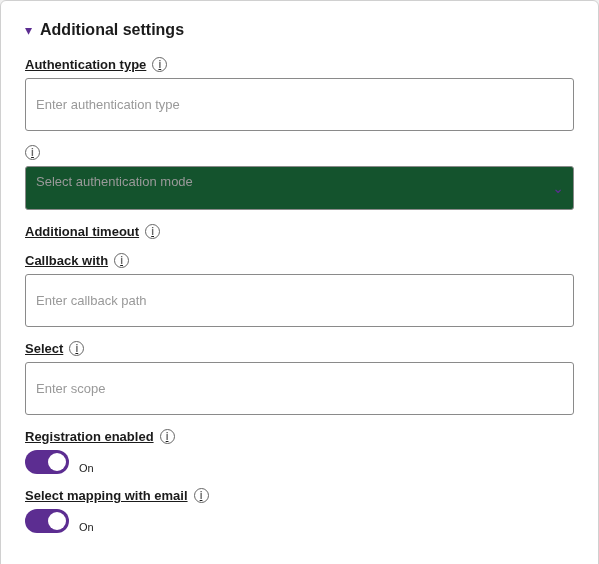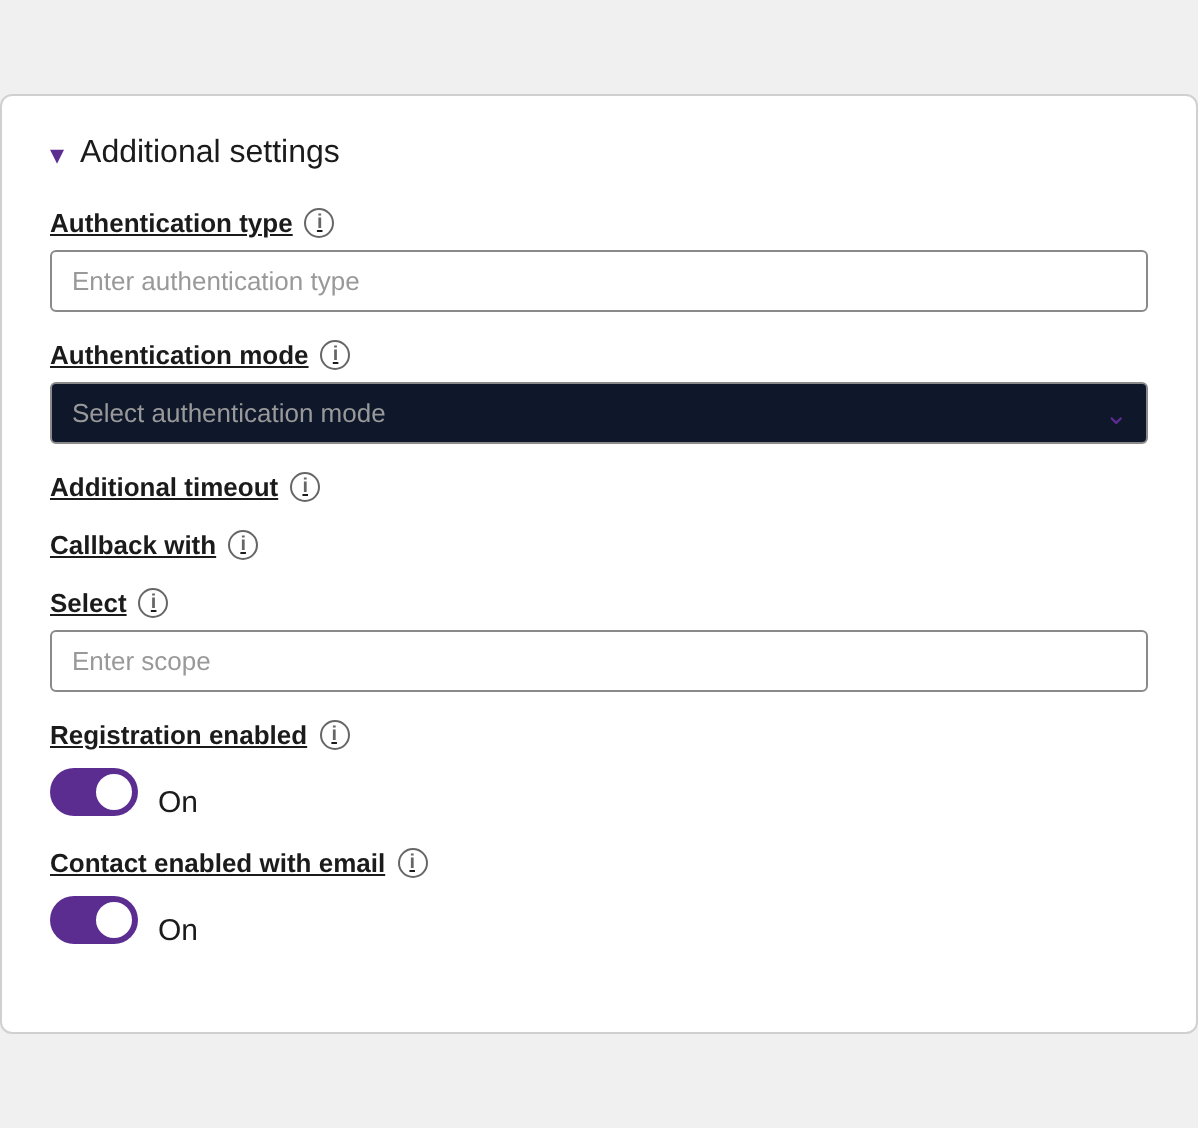--- a/index.html
+++ b/index.html
@@ -33,21 +33,21 @@
     }
 
     .chevron-icon {
       color: #5c2d91;
       font-size: 14px;
       cursor: pointer;
     }
 
     .section-title {
       font-size: 16px;
-      font-weight: 400;
+      font-weight: 700;
       color: #1b1b1b;
     }
 
     .field-group {
       margin-bottom: 14px;
     }
 
     .field-label {
       display: flex;
       align-items: center;
@@ -71,45 +71,45 @@
       font-size: 10px;
       font-weight: 700;
       cursor: pointer;
       flex-shrink: 0;
     }
 
     .text-input {
       width: 100%;
       border: 1px solid #8a8a8a;
       border-radius: 3px;
-      padding: 7px 10px;
+      padding: 18px 10px;
       font-size: 13px;
       color: #333;
       outline: none;
       background: #fff;
     }
 
     .text-input::placeholder {
       color: #999;
     }
 
     .select-wrapper {
       position: relative;
       width: 100%;
     }
 
     .select-field {
       width: 100%;
       border: 1px solid #8a8a8a;
       border-radius: 3px;
-      padding: 7px 36px 7px 10px;
+      padding: 7px 36px 20px 10px;
       font-size: 13px;
       color: #999;
       outline: none;
-      background: #0f172a;
+      background: #14532d;
       appearance: none;
       cursor: pointer;
     }
 
     .select-chevron {
       position: absolute;
       right: 10px;
       top: 50%;
       transform: translateY(-50%);
       color: #5c2d91;
@@ -153,21 +153,21 @@
       width: 18px;
       height: 18px;
       background: #fff;
       border-radius: 50%;
       top: 3px;
       left: 23px;
       transition: 0.2s;
     }
 
     .toggle-label {
-      font-size: 15px;
+      font-size: 11px;
       color: #1b1b1b;
       margin-top: 12px;
     }
   </style>
 </head>
 <body>
 
 <div class="card">
 
   <div class="section-header">
@@ -178,21 +178,20 @@
   <div class="field-group">
     <div class="field-label">
       <span>Authentication type</span>
       <span class="info-icon">i</span>
     </div>
     <input class="text-input" type="text" placeholder="Enter authentication type" style="">
   </div>
 
   <div class="field-group">
     <div class="field-label">
-      <span>Authentication mode</span>
       <span class="info-icon">i</span>
     </div>
     <div class="select-wrapper">
       <select class="select-field">
         <option value="" selected="" disabled="">Select authentication mode</option>
       </select>
       <span class="select-chevron">⌄</span>
     </div>
   </div>
 
@@ -201,20 +200,21 @@
       <span>Additional timeout</span>
       <span class="info-icon">i</span>
     </div>
   </div>
 
   <div class="field-group">
     <div class="field-label">
       <span>Callback with</span>
       <span class="info-icon">i</span>
     </div>
+    <input class="text-input" type="text" placeholder="Enter callback path" style="">
   </div>
 
   <div class="field-group">
     <div class="field-label">
       <span>Select</span>
       <span class="info-icon">i</span>
     </div>
     <input class="text-input" type="text" placeholder="Enter scope" style="">
   </div>
 
@@ -227,21 +227,21 @@
       <label class="toggle">
         <input type="checkbox" checked="" style="">
         <span class="toggle-slider"></span>
       </label>
       <span class="toggle-label">On</span>
     </div>
   </div>
 
   <div class="field-group">
     <div class="field-label">
-      <span>Contact enabled with email</span>
+      <span>Select mapping with email</span>
       <span class="info-icon">i</span>
     </div>
     <div class="toggle-row">
       <label class="toggle">
         <input type="checkbox" checked="" style="">
         <span class="toggle-slider"></span>
       </label>
       <span class="toggle-label">On</span>
     </div>
   </div>

